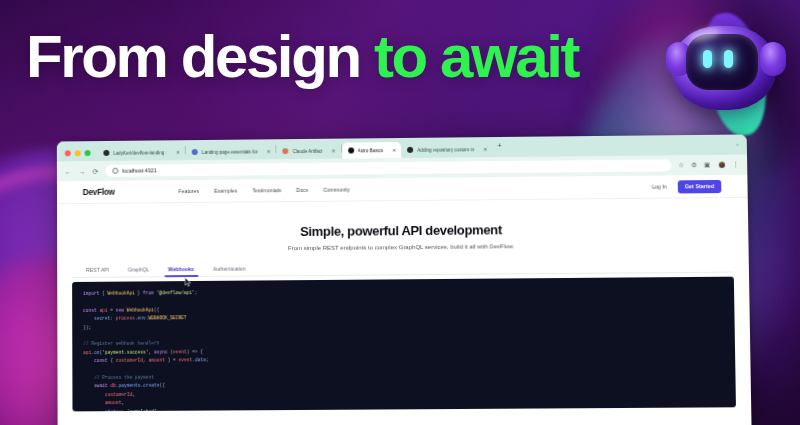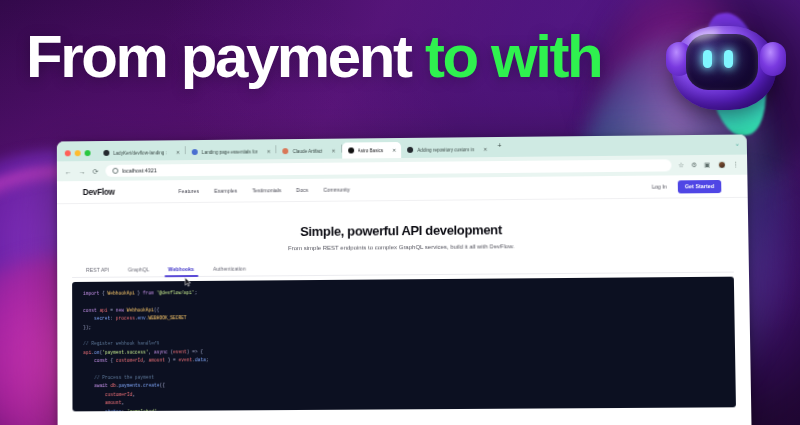--- a/index.html
+++ b/index.html
@@ -218,21 +218,21 @@
 <div id="bg">
   <div class="blob" id="blob-dark-tr"></div>
   <div class="blob" id="blob-ribbon"></div>
   <div class="blob" id="blob-teal"></div>
   <div class="blob" id="blob-violet"></div>
   <div class="blob" id="blob-sphere"></div>
   <div class="blob" id="blob-rim"></div>
   <div class="blob" id="blob-magenta"></div>
 </div>
 
-<div id="headline"><span>From payment </span><span class="accent">to with</span></div>
+<div id="headline"><span>From design </span><span class="accent">to await</span></div>
 
 <div id="mascot">
   <div class="tail"></div>
   <div class="head"></div>
   <div class="ear l"></div>
   <div class="ear r"></div>
   <div class="visor"></div>
   <div class="eye l"></div>
   <div class="eye r"></div>
   <div class="glint"></div>

